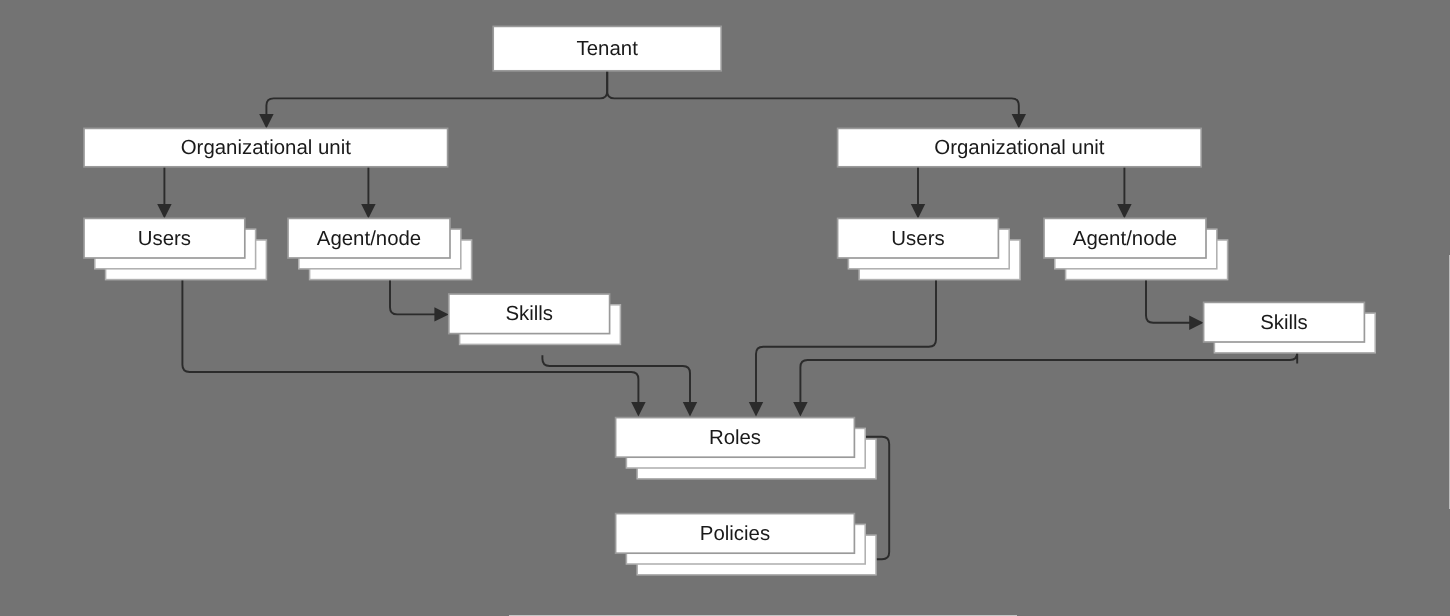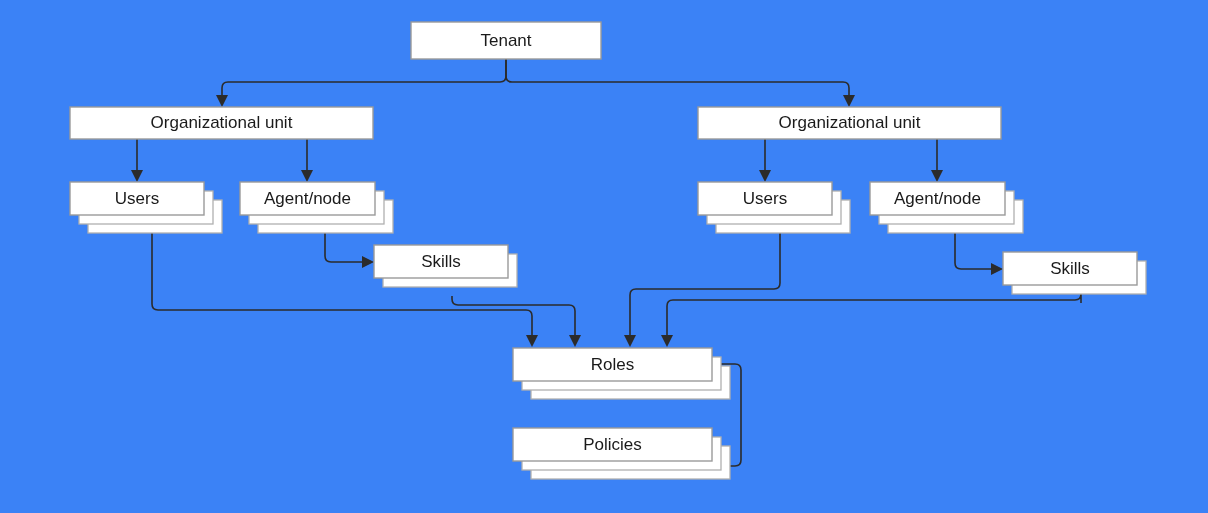--- a/index.html
+++ b/index.html
@@ -4,21 +4,21 @@
 <style>
   html, body {
     margin: 0;
     padding: 0;
     background: #ffffff;
   }
   #diagram-root {
     position: relative;
     width: 1208px;
     height: 513px;
-    background: #3b82f6;
+    background: #737373;
     font-family: "Liberation Sans", sans-serif;
     overflow: hidden;
   }
   svg.diagram-canvas {
     display: block;
     width: 1208px;
     height: 513px;
   }
   .node-box {
     fill: #ffffff;

